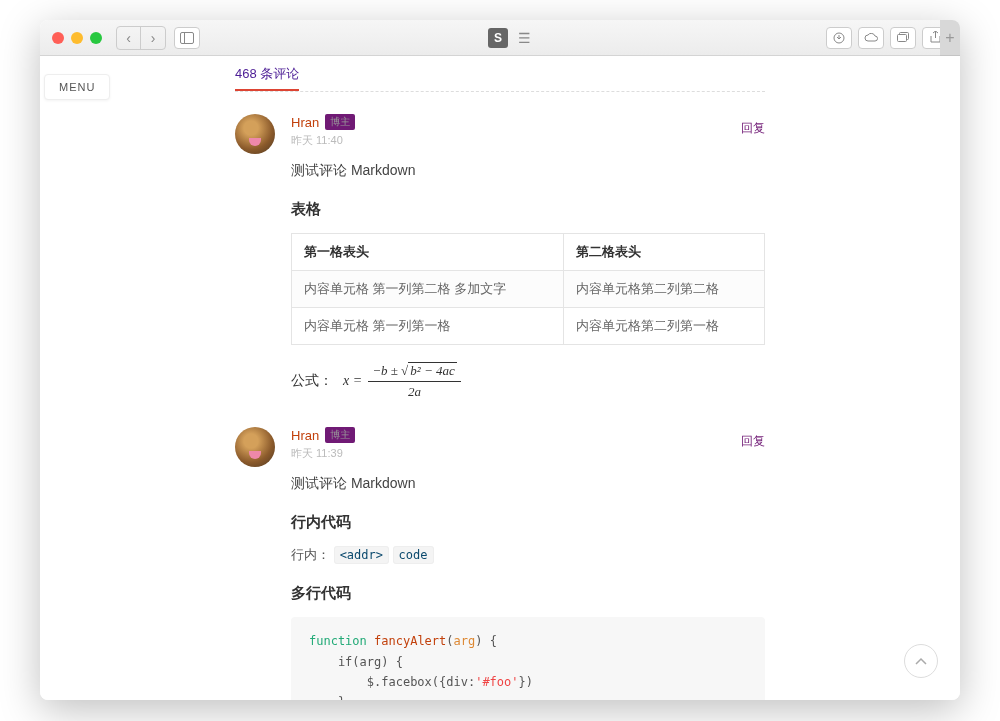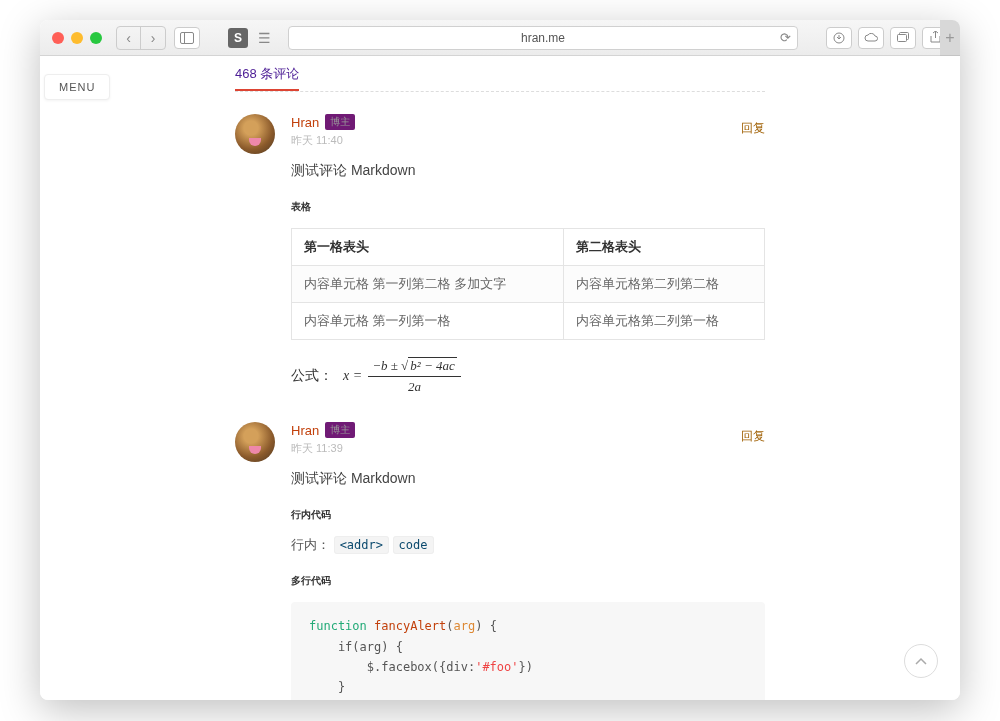--- a/index.html
+++ b/index.html
@@ -53,24 +53,24 @@
     .comment-count{ font-size:13px; color:#4c1d95; padding-bottom:6px; border-bottom:2px solid #d43; display:inline-block;}
     .divider{ border-top:1px dashed #ddd; margin:0 0 22px 0;}
     
     .comment{ display:flex; gap:16px; margin-bottom:28px;}
     .avatar{ width:40px; height:40px; border-radius:50%; background:radial-gradient(circle at 40% 35%, #d4a05a 20%, #8b5a2b 60%, #4a3520 100%); flex-shrink:0; position:relative; overflow:hidden;}
     .avatar::after{content:''; position:absolute; bottom:8px; left:14px; width:12px; height:8px; background:#e8a; border-radius:0 0 6px 6px;}
     .comment-body{ flex:1; position:relative;}
     .comment-head{ display:flex; align-items:center; gap:6px; font-size:13px;}
     .author{ color:#c2410c; }
     .badge{ background:#701a75; color:#999; font-size:10px; padding:1px 5px; border-radius:2px;}
-    .reply{ position:absolute; right:0; top:6px; color:#a16207; font-size:12px;}
+    .reply{ position:absolute; right:0; top:6px; color:#701a75; font-size:12px;}
     .timestamp{ color:#bbb; font-size:11px; margin-top:3px;}
     .comment-text{ margin-top:14px; font-size:14px; color:#444;}
-    .section-title{ font-size:10px; font-weight:600; color:#333; margin-top:20px; margin-bottom:14px;}
+    .section-title{ font-size:15px; font-weight:600; color:#333; margin-top:20px; margin-bottom:14px;}
     
     table.md-table{ width:100%; border-collapse:collapse; font-size:13px; border:1px solid #ddd;}
     table.md-table th, table.md-table td{ padding:9px 12px; text-align:left; border:1px solid #e4e4e4;}
     table.md-table th{ font-weight:600; color:#333; background:#fff;}
     table.md-table tr:nth-child(even) td{ background:#fcfcfc;}
     table.md-table td{ color:#666;}
     
     .formula-row{ margin-top:18px; font-size:14px; color:#333; display:flex; align-items:center; gap:10px;}
     .math{ font-family: Georgia, serif; font-style:italic; display:inline-flex; align-items:center; gap:6px;}
     .frac{ display:inline-flex; flex-direction:column; align-items:center; font-size:13px; line-height:1.2;}
@@ -103,24 +103,20 @@
     </div>
     <div class="toolbar-btn">
       <svg width="14" height="12" viewBox="0 0 14 12">
           <rect x="0.5" y="0.5" width="13" height="11" rx="1.5" fill="none" stroke="#888"></rect>
           <line x1="4.5" y1="0.5" x2="4.5" y2="11.5" stroke="#888"></line>
         </svg>
     </div>
     <div class="urlbar-wrap">
       <div class="s-box">S</div>
       <div class="reader">☰</div>
-      <div class="urlbar">
-        <span>hran.me</span>
-        <span class="reload">⟳</span>
-      </div>
     </div>
     <div class="right-tools">
       <div class="toolbar-btn">
         <svg width="12" height="12" viewBox="0 0 12 12">
             <circle cx="6" cy="6" r="5" fill="none" stroke="#888"></circle>
             <path d="M6 3v4M4 5l2 2 2-2" fill="none" stroke="#888"></path>
           </svg>
       </div>
       <div class="toolbar-btn">
         <svg width="14" height="10" viewBox="0 0 14 10">

